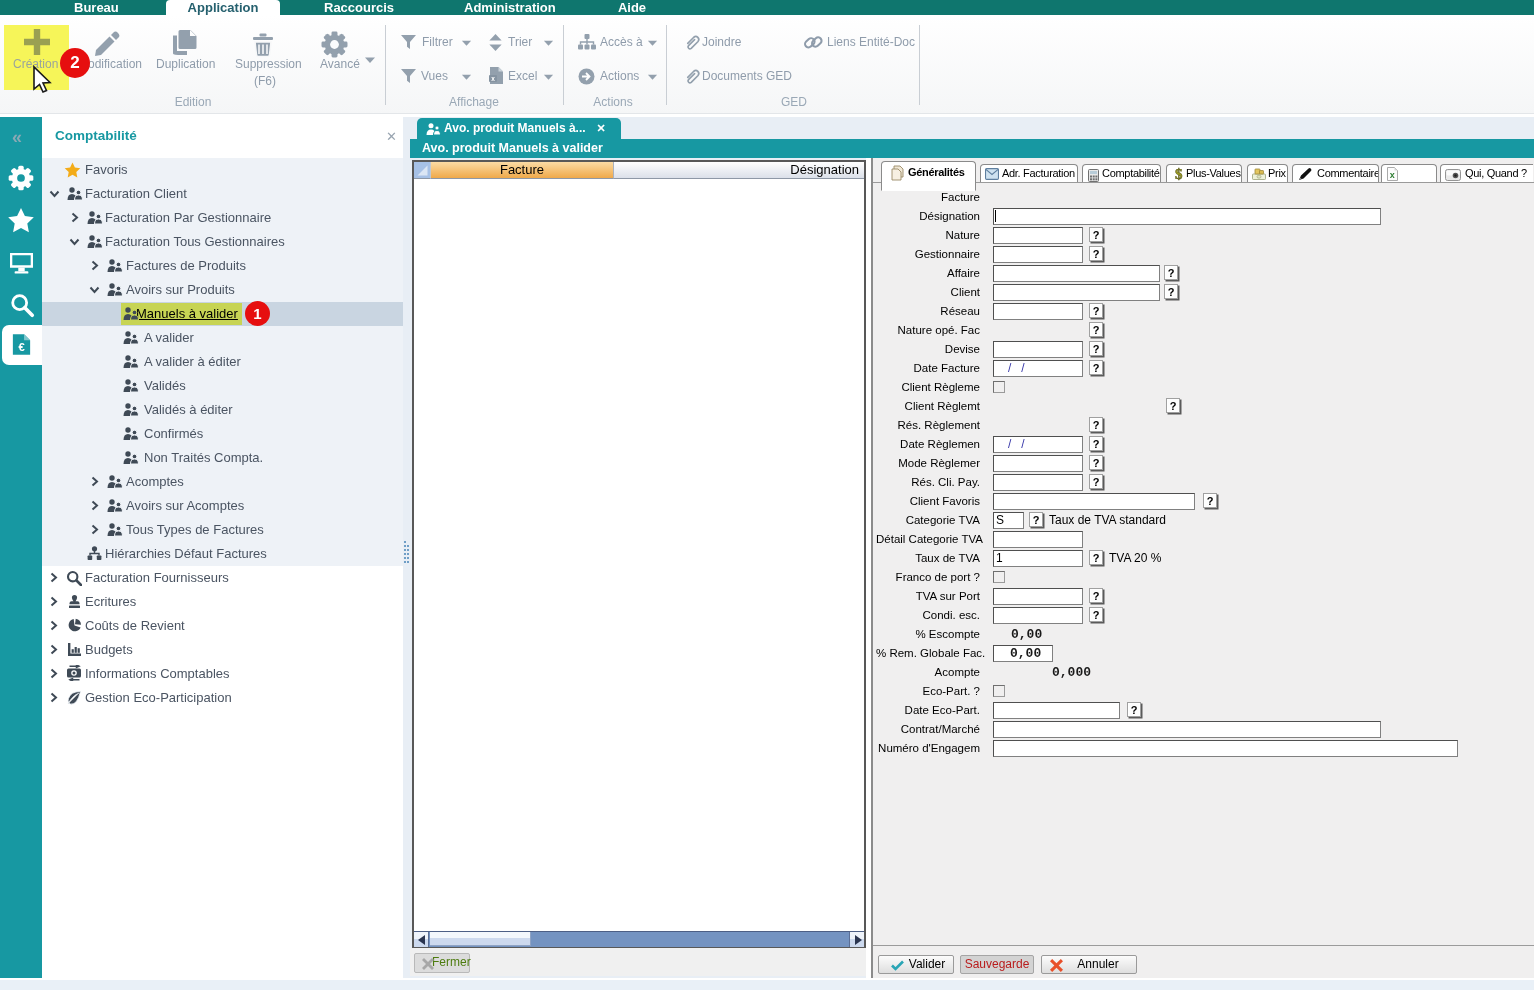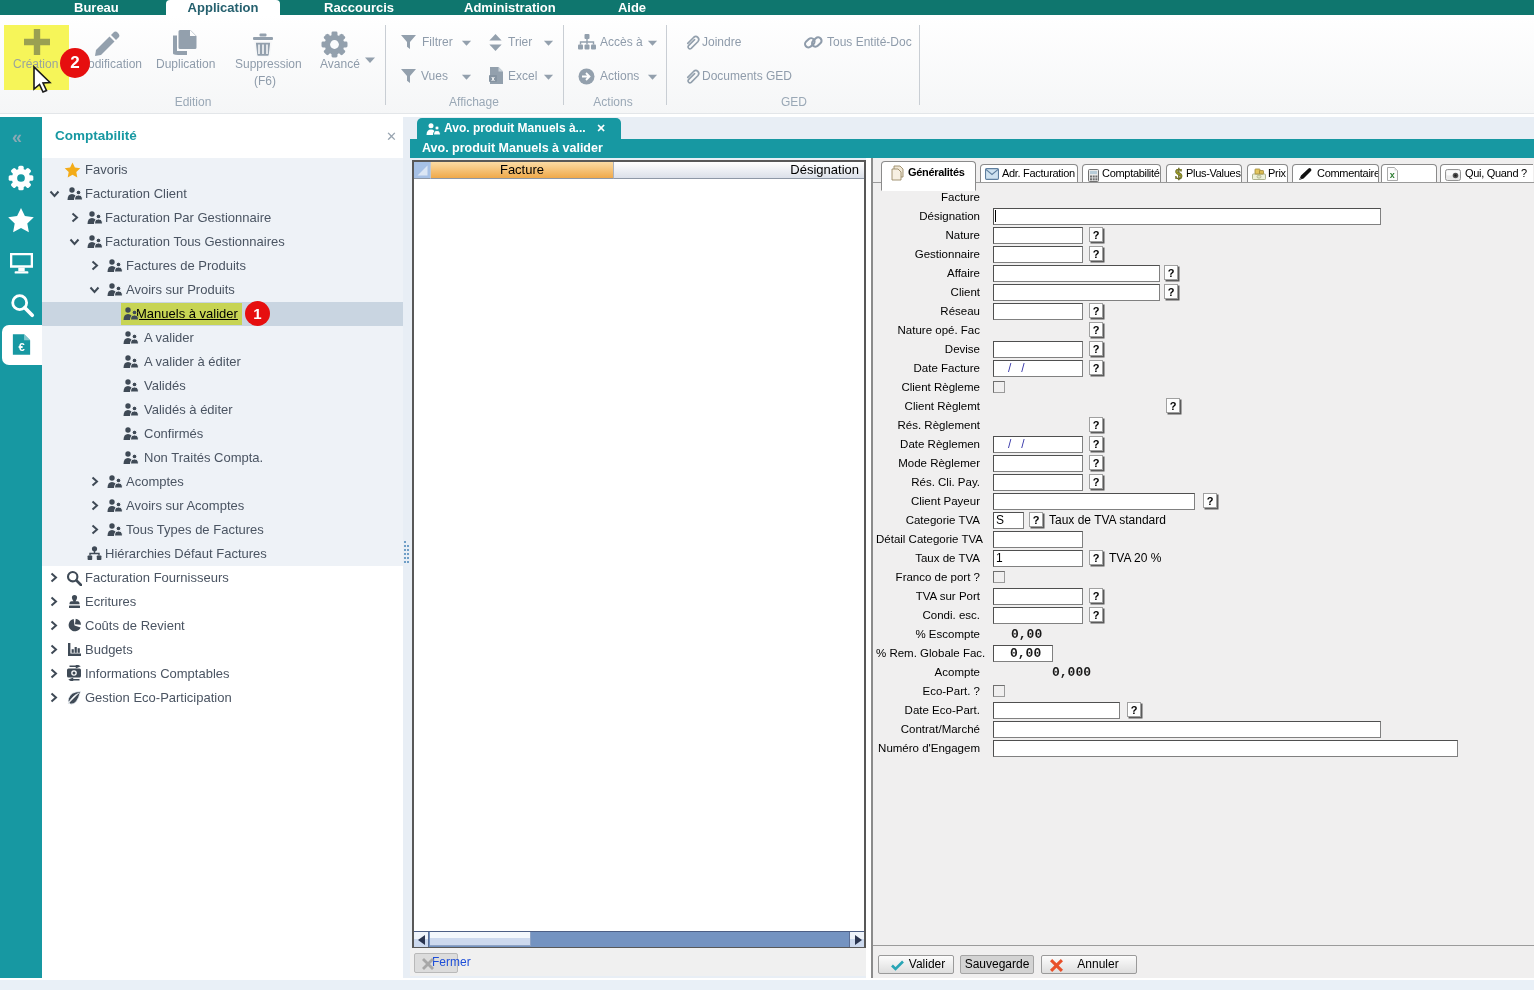--- a/index.html
+++ b/index.html
@@ -188,21 +188,21 @@
     <svg class="abs" style="left:683px;top:18px;" width="18" height="19" viewBox="0 0 16 17">
         <path d="M4.2 9.2 L9.6 3.8 a2.7 2.7 0 0 1 3.8 3.8 L7.3 13.7 a1.7 1.7 0 0 1 -2.4 -2.4 L10.3 5.9" stroke="#93a0ad" stroke-width="1.5" fill="none" stroke-linecap="round"></path>
       </svg>
     <div class="rtext" style="left:702px;top:20px;">Joindre</div>
     <svg class="abs" style="left:804px;top:19px;" width="19" height="17" viewBox="0 0 19 17">
         <g stroke="#8f9cab" stroke-width="2.1" fill="none">
           <rect x="0.6" y="5.4" width="10.4" height="6.8" rx="3.4" transform="rotate(-42 5.8 8.8)"></rect>
           <rect x="7.6" y="4.6" width="10.4" height="6.8" rx="3.4" transform="rotate(-42 12.8 8)"></rect>
         </g>
       </svg>
-    <div class="rtext" style="left:827px;top:20px;">Tous Entité-Doc</div>
+    <div class="rtext" style="left:827px;top:20px;">Liens Entité-Doc</div>
     <svg class="abs" style="left:683px;top:52px;" width="18" height="19" viewBox="0 0 16 17">
         <path d="M4.2 9.2 L9.6 3.8 a2.7 2.7 0 0 1 3.8 3.8 L7.3 13.7 a1.7 1.7 0 0 1 -2.4 -2.4 L10.3 5.9" stroke="#93a0ad" stroke-width="1.5" fill="none" stroke-linecap="round"></path>
       </svg>
     <div class="rtext" style="left:702px;top:54px;">Documents GED</div>
     <div class="rlabel" style="left:751px;width:86px;">GED</div>
     <div class="rsep" style="left:919px;"></div>
 
     <div class="badge" style="left:60px;top:33px;width:30px;height:30px;font-size:17px;line-height:30px;">2</div>
     <svg class="abs" style="left:31px;top:50px;" width="22" height="30" viewBox="0 0 22 30">
         <path d="M3 2 L3 24 L8.5 19.5 L12 27 L15.5 25.5 L12 18 L19 17.5 Z" fill="#fff" stroke="#1a1a1a" stroke-width="1.6"></path>
@@ -540,21 +540,21 @@
         </div>
         <div class="abs" style="left:16px;top:0px;width:101px;height:14px;background:linear-gradient(#f3f7fc 0 45%,#cdd9ee 45% 100%);border-bottom:1px solid #8fa3c4;border-right:1px solid #8fa3c4;"></div>
         <div class="abs" style="left:435px;top:0;width:15px;height:15px;background:linear-gradient(#eef3fa 0 45%,#ccd9ee 45% 100%);border-left:1px solid #5a6e96;">
           <svg class="abs" style="left:4px;top:3px;" width="9" height="10" viewBox="0 0 9 10">
               <path d="M1 0 L8 5 L1 10 z" fill="#2a3550"></path>
             </svg>
         </div>
       </div>
     </div>
     <div id="fermerbar">
-      <div class="btn" style="left:4px;top:5px;width:44px;height:20px;background:#dcdcdc;border-color:#b9b9b9;color:#1d4ed8;">
+      <div class="btn" style="left:4px;top:5px;width:56px;height:20px;background:#dcdcdc;border-color:#b9b9b9;color:#4d7c0f;">
         <svg style="position:absolute;left:7px;top:4px;" width="12" height="12" viewBox="0 0 12 12">
             <path d="M2 0 L6 4 L10 0 L12 2 L8 6 L12 10 L10 12 L6 8 L2 12 L0 10 L4 6 L0 2 Z" fill="#a7a7a7"></path>
           </svg>
         <span style="margin-left:17px;">Fermer</span>
       </div>
     </div>
     <div class="abs" style="left:463px;top:41px;width:8px;height:837px;background:#fff;"></div>
     <div class="abs" style="left:468px;top:41px;width:2px;height:820px;background:#8b8b8b;z-index:5;"></div>
     <div id="formbox">
       <div class="abs" style="left:0;top:24px;width:663px;height:1px;background:#9a9a9a;"></div>
@@ -662,21 +662,21 @@
       <div class="qb" style="left:218px;top:259px;">?</div>
       <div class="flabel" style="left:5px;top:277px;width:104px;">Date Règlemen</div>
       <div class="finp" style="left:122px;top:278px;width:90px;color:#3a3aaa;font-size:12px;line-height:14px;"><span style="margin-left:14px;">/&nbsp;&nbsp;&nbsp;/</span></div>
         <div class="qb" style="left:218px;top:278px;">?</div>
       <div class="flabel" style="left:5px;top:296px;width:104px;">Mode Règlemer</div>
       <div class="finp" style="left:122px;top:297px;width:90px;"></div>
         <div class="qb" style="left:218px;top:297px;">?</div>
       <div class="flabel" style="left:5px;top:315px;width:104px;">Rés. Cli. Pay.</div>
       <div class="finp" style="left:122px;top:316px;width:90px;"></div>
         <div class="qb" style="left:218px;top:316px;">?</div>
-      <div class="flabel" style="left:5px;top:334px;width:104px;">Client Payeur</div>
+      <div class="flabel" style="left:5px;top:334px;width:104px;">Client Favoris</div>
       <div class="finp" style="left:122px;top:335px;width:202px;"></div>
         <div class="qb" style="left:332px;top:335px;">?</div>
       <div class="flabel" style="left:5px;top:353px;width:104px;">Categorie TVA</div>
       <div class="finp" style="left:122px;top:354px;width:31px;line-height:14px;padding-left:2px;">S</div>
         <div class="qb" style="left:158px;top:354px;">?</div>
       <div class="abs" style="left:178px;top:353px;font-size:12px;line-height:19px;">Taux de TVA standard</div>
       <div class="flabel" style="left:5px;top:372px;width:104px;">Détail Categorie TVA</div>
       <div class="finp" style="left:122px;top:373px;width:90px;"></div>
       <div class="flabel" style="left:5px;top:391px;width:104px;">Taux de TVA</div>
       <div class="finp" style="left:122px;top:392px;width:90px;line-height:14px;padding-left:2px;">1</div>
@@ -708,21 +708,21 @@
       <div class="flabel" style="left:5px;top:581px;width:104px;">Numéro d'Engagem</div>
       <div class="finp" style="left:122px;top:582px;width:465px;"></div>
 
       <div class="abs" style="left:0;top:787px;width:663px;height:1px;background:#9b9b9b;"></div>
       <div class="btn" style="left:7px;top:797px;width:76px;">
         <svg style="position:absolute;left:12px;top:4px;" width="13" height="11" viewBox="0 0 13 11">
             <path d="M1 5.5 L4.5 9 L12 1.5" stroke="#29a5b5" stroke-width="2.6" fill="none"></path>
           </svg>
         <span style="margin-left:22px;">Valider</span>
       </div>
-      <div class="btn" style="left:89px;top:797px;width:74px;background:#d3d3d3;border-color:#a5a5a5;color:#000000;">Sauvegarde</div>
+      <div class="btn" style="left:89px;top:797px;width:74px;background:#d3d3d3;border-color:#a5a5a5;color:#b91c1c;">Sauvegarde</div>
       <div class="btn" style="left:170px;top:797px;width:96px;">
         <svg style="position:absolute;left:8px;top:3px;" width="13" height="13" viewBox="0 0 12 12">
             <path d="M2 0 L6 4 L10 0 L12 2 L8 6 L12 10 L10 12 L6 8 L2 12 L0 10 L4 6 L0 2 Z" fill="#e8502a"></path>
           </svg>
         <span style="margin-left:18px;">Annuler</span>
       </div>
     </div>
   </div>
 
   <div class="abs" style="left:404px;top:541px;width:2px;height:22px;background:repeating-linear-gradient(#6f9ec6 0 2px, rgba(0,0,0,0) 2px 4px);"></div>

